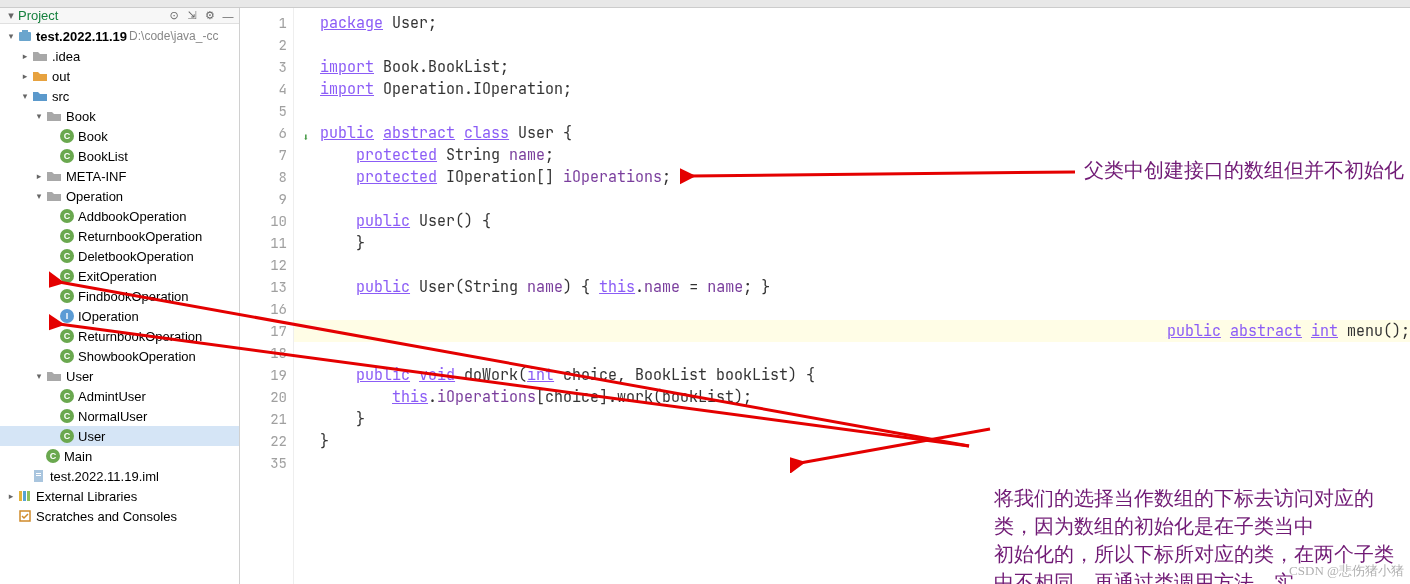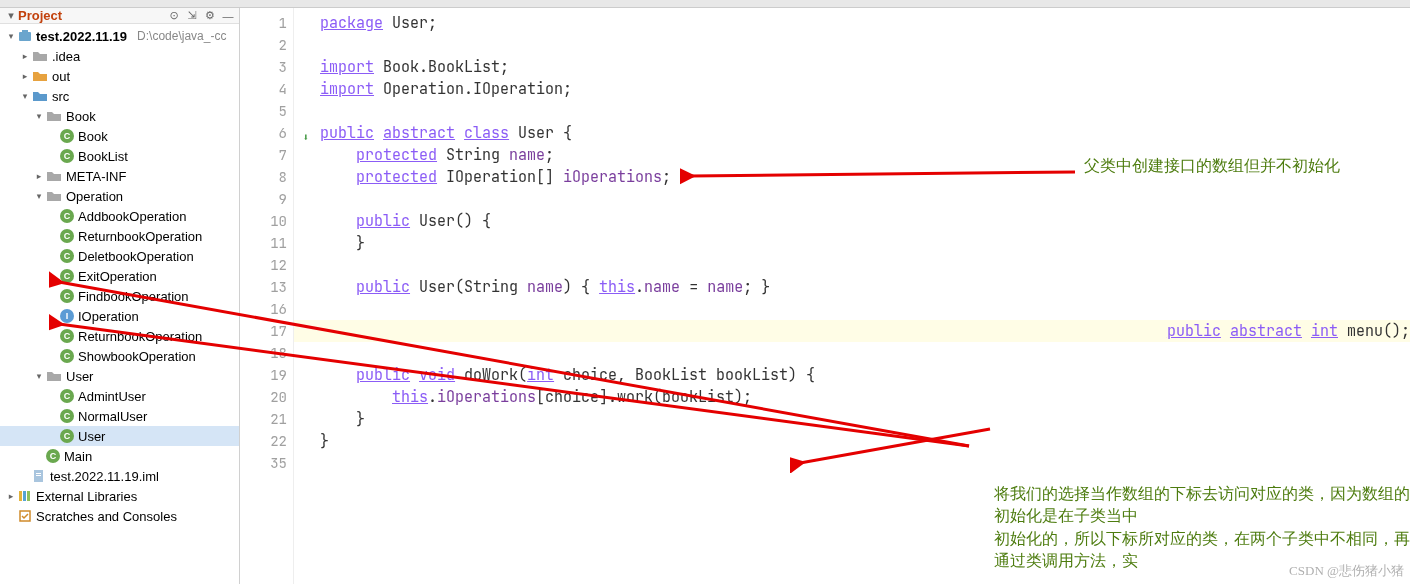--- a/index.html
+++ b/index.html
@@ -30,21 +30,21 @@
   overflow: hidden;
 }
 .project-header {
   display: flex;
   align-items: center;
   padding: 2px 4px;
   border-bottom: 1px solid #e0e0e0;
   background: #f7f7f7;
   height: 16px;
 }
-.project-header .pj-title { font-weight: 700; color:#c2410c;}
+.project-header .pj-title { font-weight: 400; color:#15803d;}
 .project-header .toolbar { margin-left: auto; display:flex; gap:4px;}
 .tool-icon { width:14px; height:14px; display:inline-flex; align-items:center; justify-content:center; color:#666; font-size:11px;}
 .tree {
   padding: 2px 0;
   white-space: nowrap;
   overflow-x: hidden;
   font-size: 13px;
 }
 .tree-item {
   display: flex;
@@ -106,23 +106,23 @@
   line-height:22px;
   position:relative;
 }
 .cline { height:22px; white-space:pre; }
 .cline.hl { background:#fffde6; margin-left:-26px; padding-left:35px; width:calc(100% + 26px);text-align:right;}
 .kw { color:#8b5cf6;text-decoration:underline; }
 .field { color:#7a3e9d; }
 
 .annotation {
   position:absolute;
-  color:#4d7c0f;
-  font-size:16px;
-  font-family:Liberation Mono, monospace;
+  color:#701a75;
+  font-size:20px;
+  font-family:Liberation Sans, sans-serif;
   font-weight:400;
   line-height:1.4;
 }
 .arrow {
   position:absolute;
   pointer-events:none;
 }
 .watermark {
   position:absolute;
   right:6px;
@@ -152,21 +152,21 @@
     <div class="tree">
       <div class="tree-item">
         <span class="chevron">▾</span>
         <span class="icon-module">
           <svg width="14" height="14">
               <rect x="1" y="3" width="12" height="9" fill="#6aa5cd" rx="1"></rect>
               <rect x="4" y="1" width="6" height="3" fill="#6aa5cd"></rect>
             </svg>
         </span>
         <span class="tree-label" style="font-weight:600">test.2022.11.19</span>
-        <span class="tree-label gray" style="margin-left:10px">D:\code\java_-cc</span>
+        <span class="tree-label gray" style="margin-left:2px">D:\code\java_-cc</span>
       </div>
       <div id="tree-items">
           <div class="tree-item indent-1">
             <span class="chevron">▸</span>
             <span class="icon-folder gray">
               <svg width="16" height="14">
                 <path class="body" d="M1 3 L6 3 L8 5 L15 5 L15 12 L1 12 Z" fill="#b8b8b8"></path>
               </svg>
             </span>
             <span class="tree-label">.idea</span>

